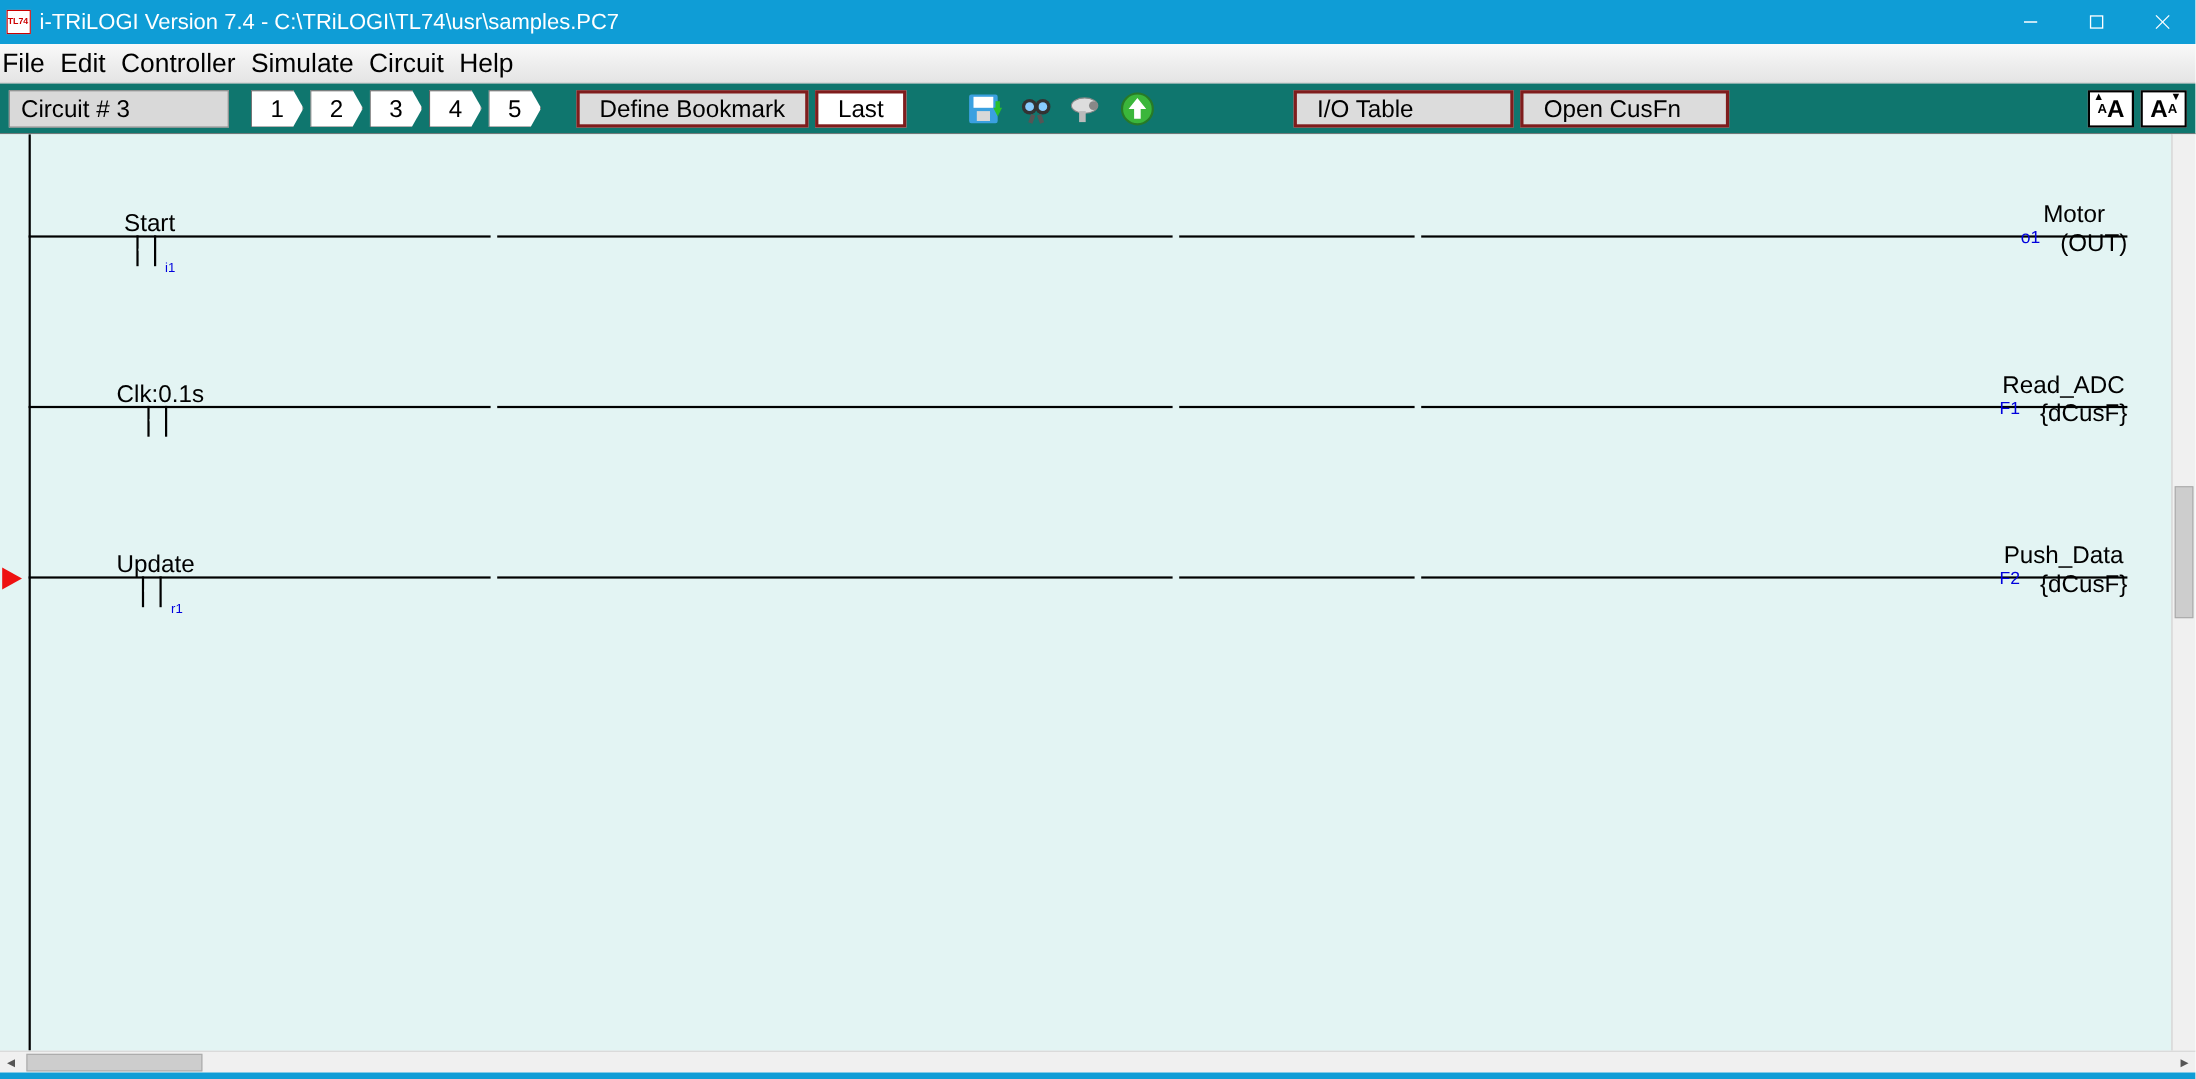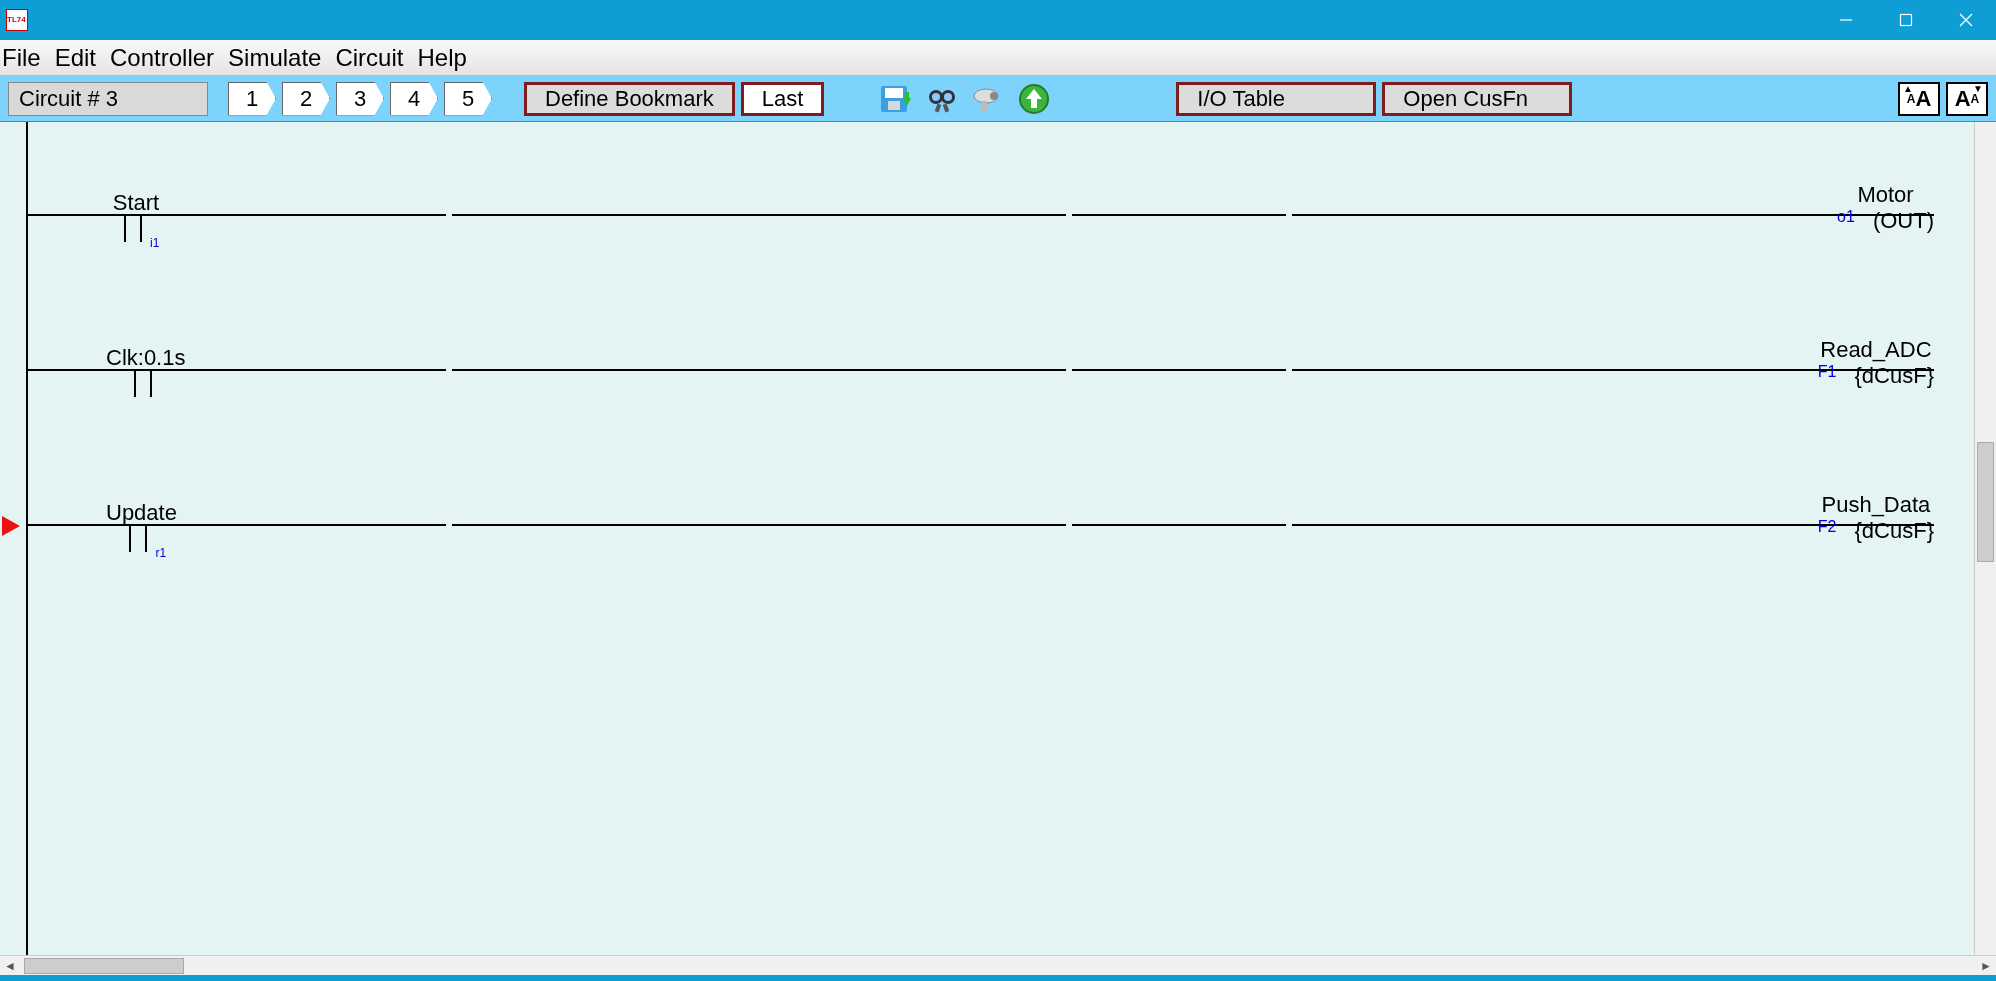--- a/index.html
+++ b/index.html
@@ -26,21 +26,21 @@
 
 .menubar {
   height: 36px; background: linear-gradient(#f9f9f9,#e4e4e4);
   border-bottom: 1px solid #bbb; display: flex; align-items: center;
   padding: 0 0; font-size: 24px; gap: 10px;
 }
 .menubar .menuitem { cursor: pointer; padding: 2px 2px; }
 
 
 .toolbar {
-  height: 46px; background: #7dd3fc; display: flex; align-items: center;
+  height: 46px; background: #0f766e; display: flex; align-items: center;
   padding: 12px 8px; gap: 6px; border-bottom: 1px solid #7a7a7a;
 }
 .circuit-label {
   height: 34px; min-width: 200px; background: #d9d9d9; border: 1px solid #888;
   display: flex; align-items: center; padding: 0 10px; font-size: 22px;
 }
 .bm {
   height: 34px; width: 48px; background: #fff; border: 1px solid #666;
   display: flex; align-items: center; justify-content: center; font-size: 22px;
   position: relative; cursor: pointer;
@@ -118,20 +118,21 @@
 
 .workarea { margin-right:22px; }
 </style>
 </head>
 <body>
 
 <div class="titlebar">
   <div class="appicon">
     <span>TL74</span>
   </div>
+  <div class="title-text">i-TRiLOGI Version 7.4 - C:\TRiLOGI\TL74\usr\samples.PC7</div>
   <div class="spacer"></div>
   <div class="winbtn">
     <svg width="14" height="14">
         <line x1="1" y1="7" x2="13" y2="7"></line>
       </svg>
   </div>
   <div class="winbtn">
     <svg width="14" height="14">
         <rect x="1.5" y="1.5" width="11" height="11"></rect>
       </svg>

